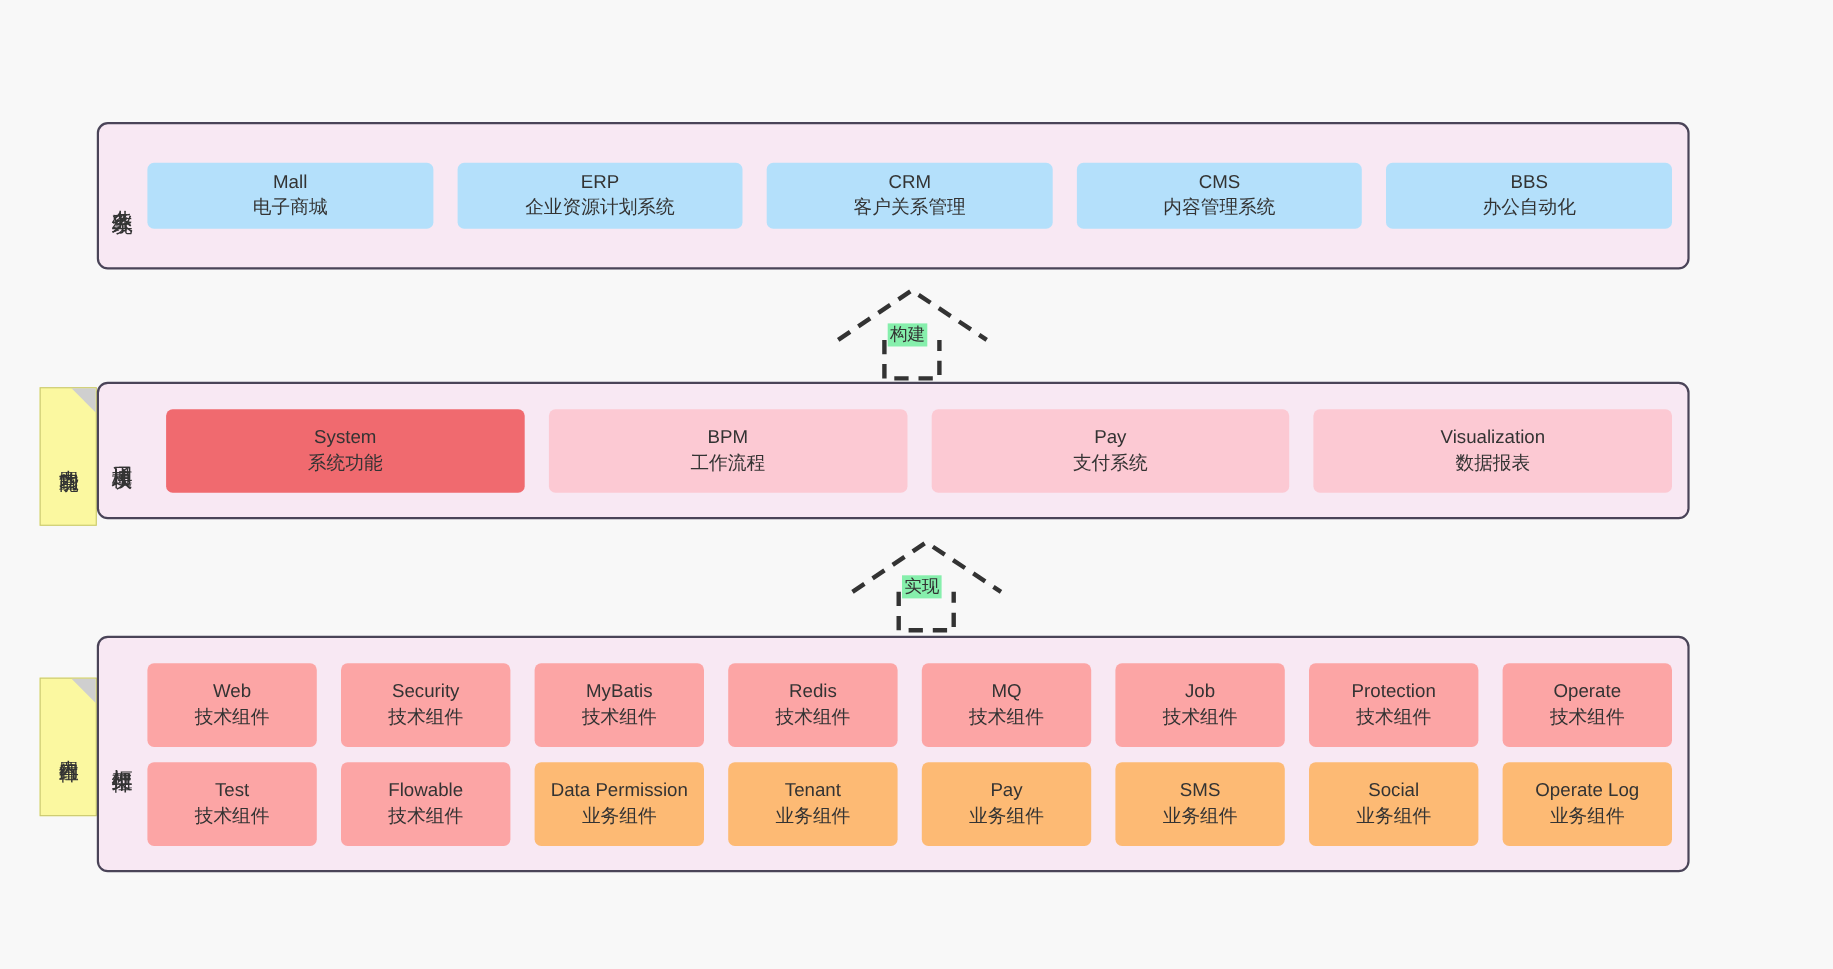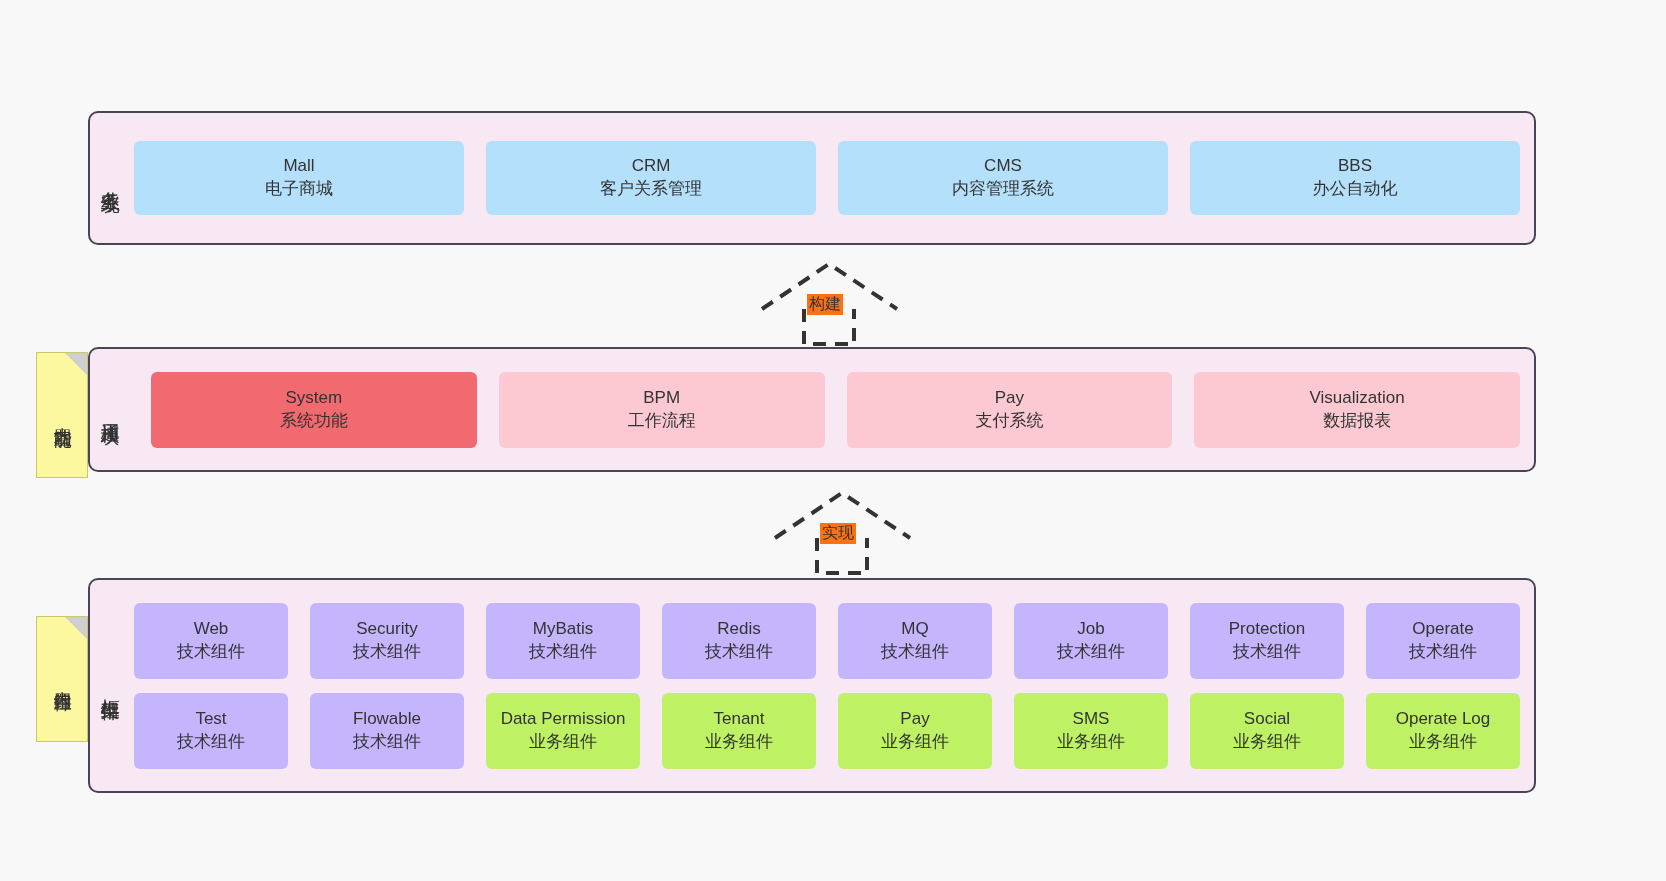--- a/index.html
+++ b/index.html
@@ -65,22 +65,22 @@
     padding:4px 2px;
     user-select:none;
   }
   .cell .t1{display:block;}
   .cell .t2{display:block;}
 
   
   .c-blue      {background:#b4e0fb;}
   .c-red       {background:#f06a6f;}
   .c-pink      {background:#fcc9d3;text-align:right;}
-  .c-green     {background:#c4b5fd;}
-  .c-greenlight{background:#bef264;}
+  .c-green     {background:#fca5a5;}
+  .c-greenlight{background:#fdba74;}
 
   
   .note{
     position:absolute;
     background:#fbf8a0;
     border:1px solid #c9c86f;
     box-sizing:border-box;
     display:flex;
     align-items:center;
     justify-content:center;
@@ -100,38 +100,42 @@
     border-left:22px solid transparent;
   }
 
   
   .arrow{position:absolute;}
   .arrow svg{display:block;overflow:visible;}
   .arrow-label{
     position:absolute;
     font-size:16px;
     color:#333333;
-    background:#f97316;
+    background:#86efac;
     padding:0 2px;
     white-space:nowrap;
     user-select:none;
   }
 </style>
 </head>
 <body>
 
 <div class="canvas">
 
   <div class="layer" id="layer-business" style="left:88px;top:111px;width:1448px;height:134px;">
     <div class="layer-title">业务系统</div>
     <div class="layer-body">
-      <div class="row" style="height:74px;justify-content:space-between;">
+      <div class="row" style="height:60px;justify-content:space-between;">
         <div class="cell c-blue">
           <span class="t1">Mall</span>
           <span class="t2">电子商城</span>
+        </div>
+        <div class="cell c-blue">
+          <span class="t1">ERP</span>
+          <span class="t2">企业资源计划系统</span>
         </div>
         <div class="cell c-blue">
           <span class="t1">CRM</span>
           <span class="t2">客户关系管理</span>
         </div>
         <div class="cell c-blue">
           <span class="t1">CMS</span>
           <span class="t2">内容管理系统</span>
         </div>
         <div class="cell c-blue">

